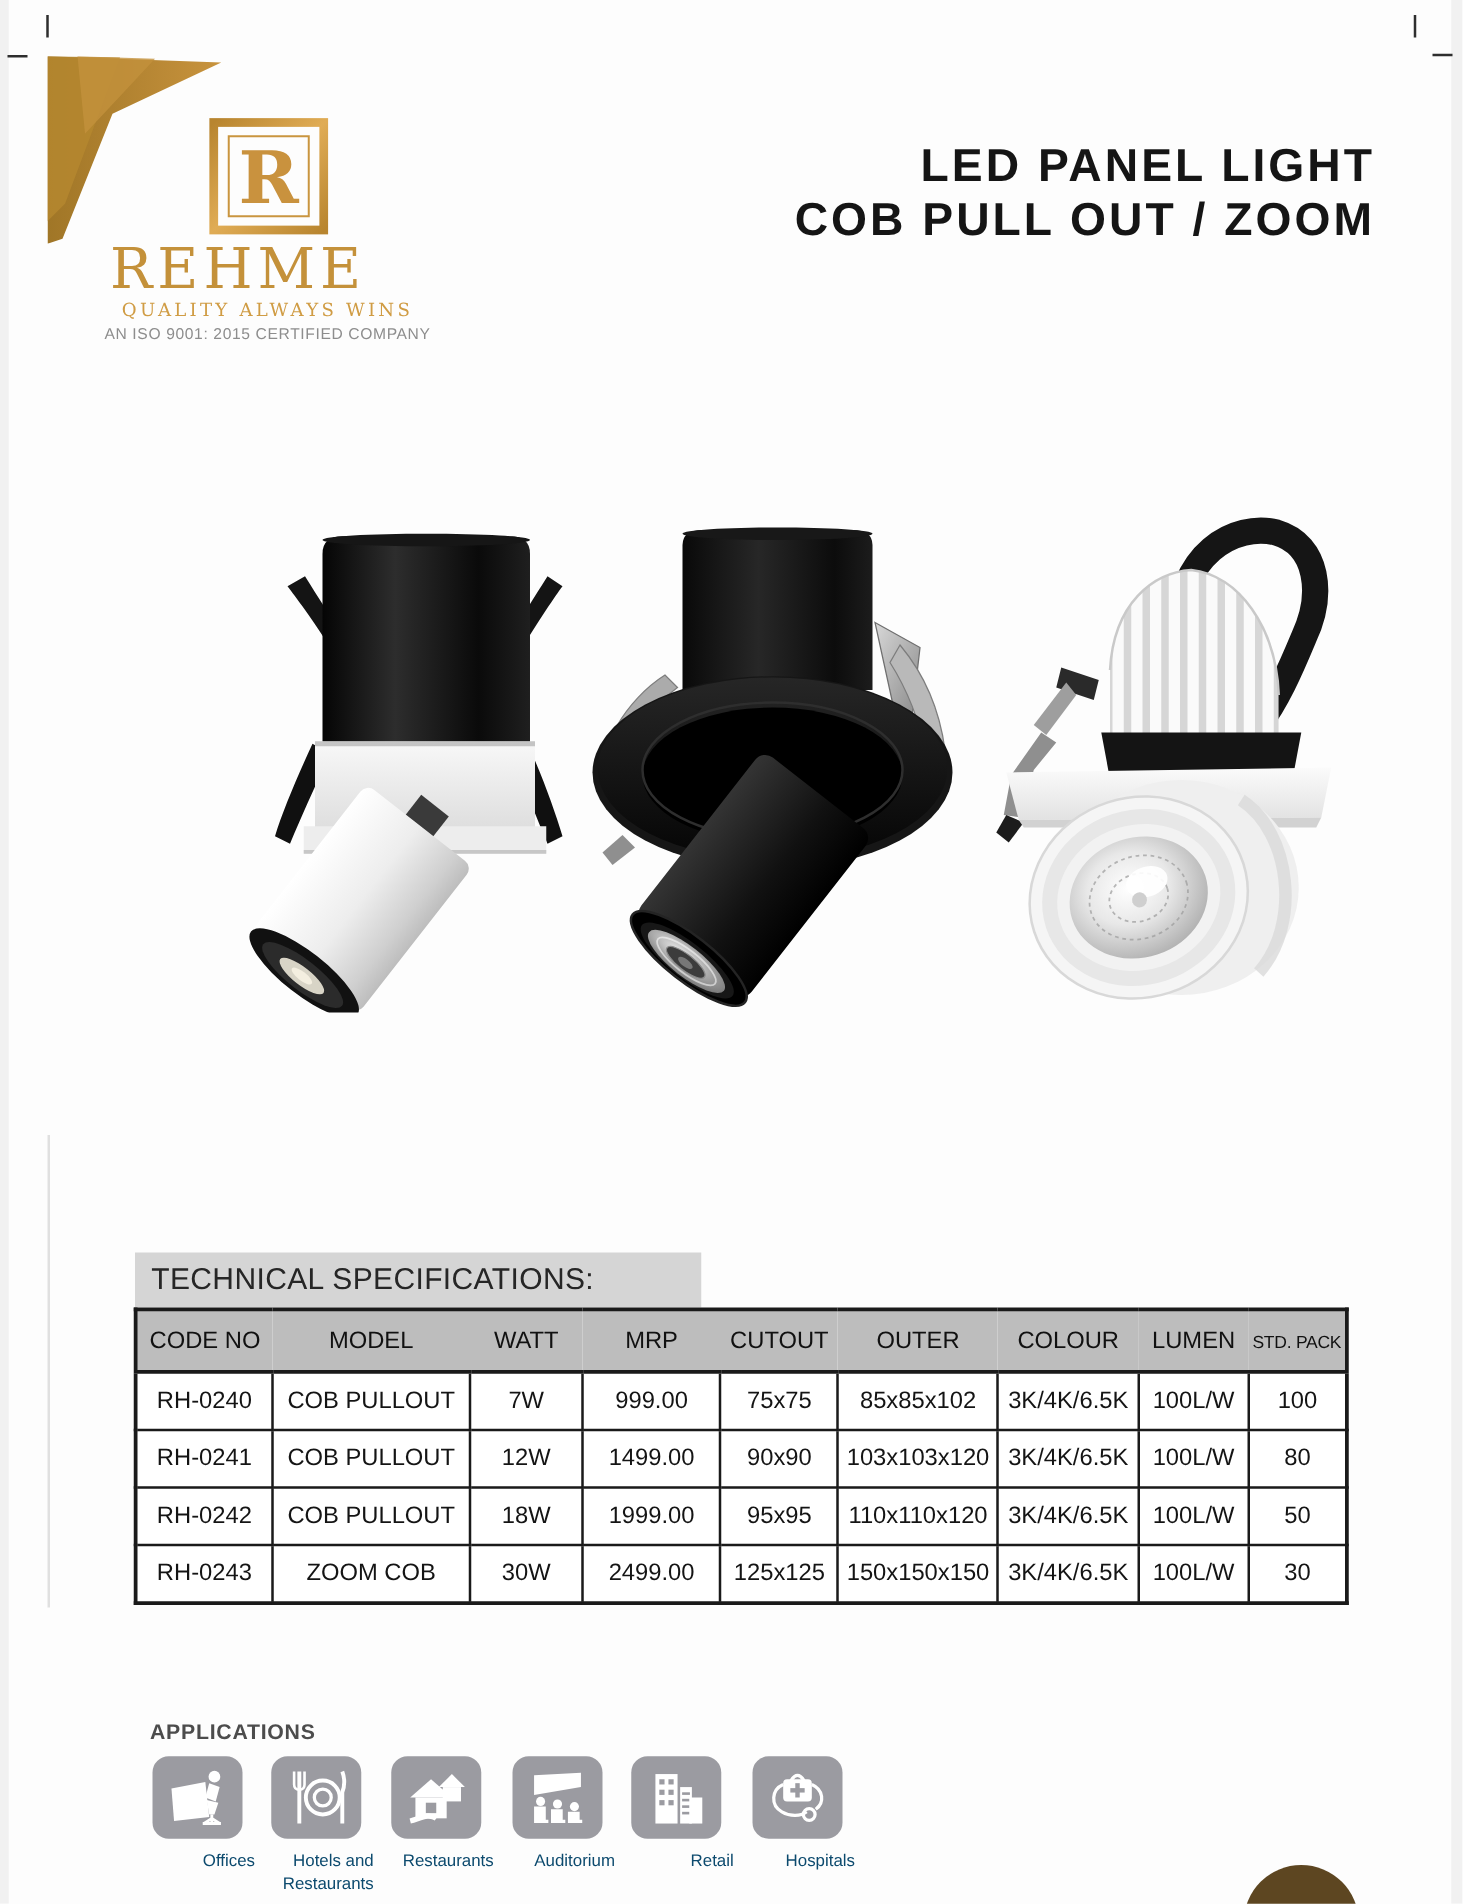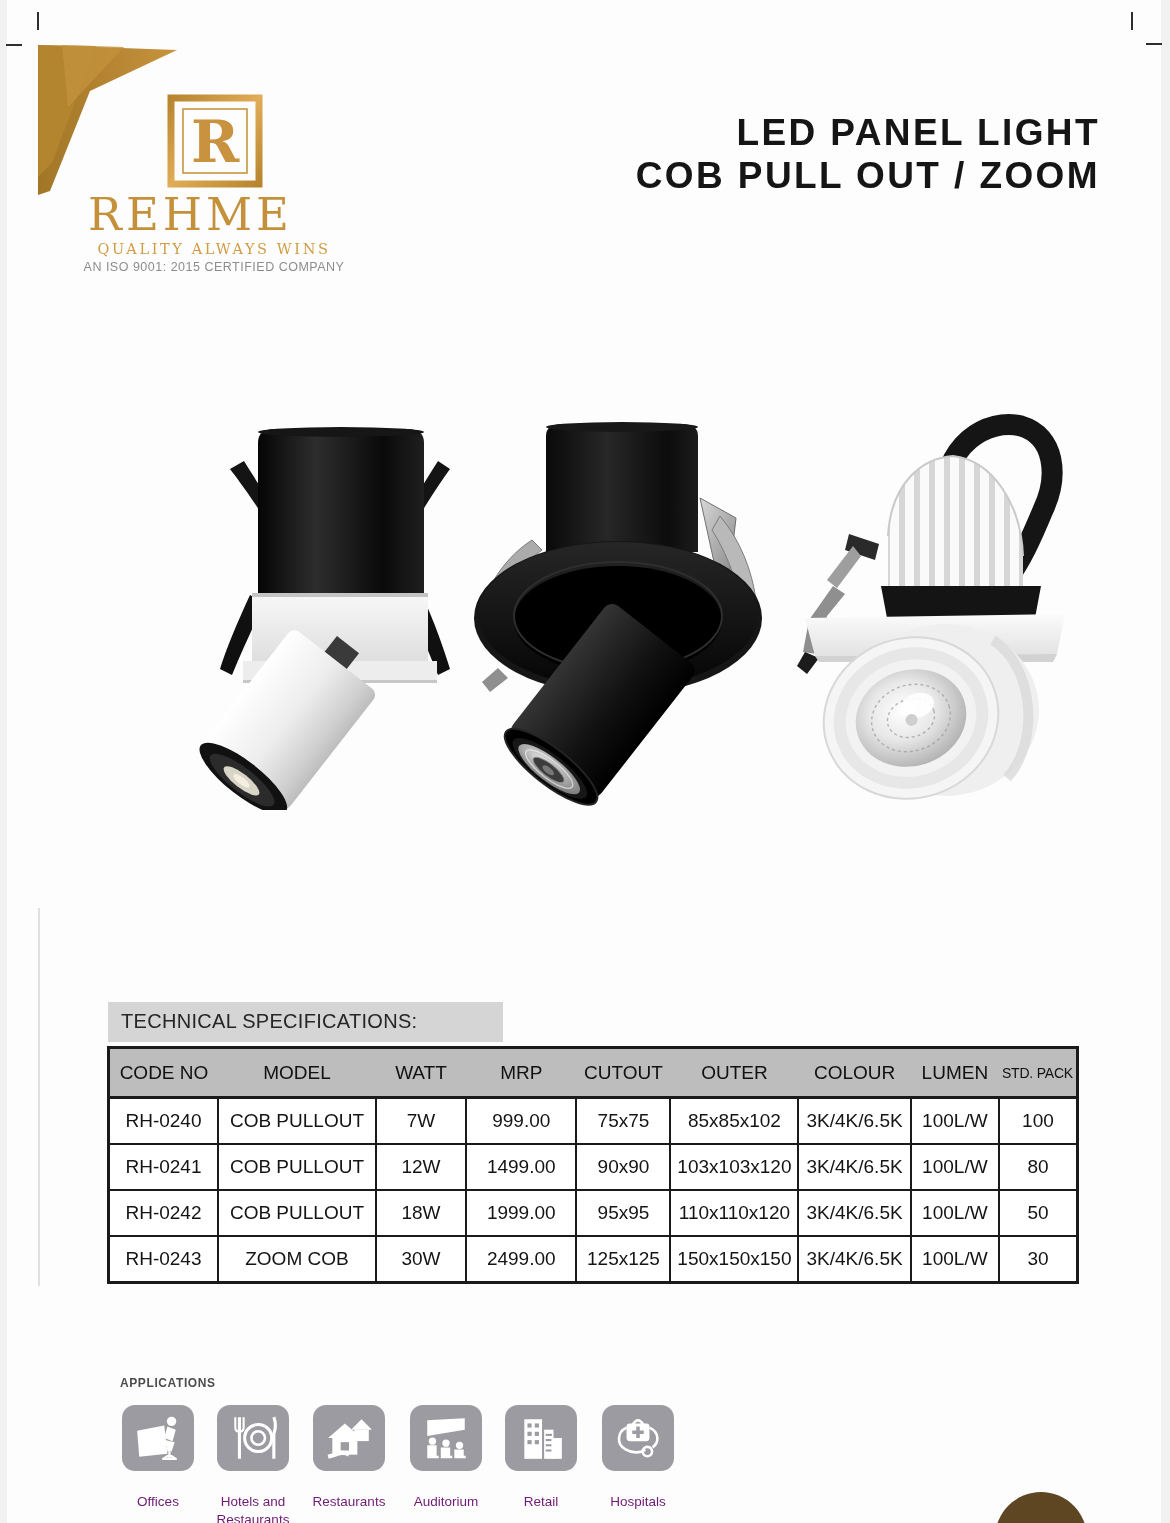--- a/index.html
+++ b/index.html
@@ -47,49 +47,49 @@
 
   
   .product{position:absolute;}
   .product-1{left:172px;top:425px;}
   .product-2{left:468px;top:420px;}
   .product-3{left:793px;top:410px;}
 
   
   .spec-heading{
     position:absolute;left:108px;top:1002px;background:#d5d5d5;
-    color:#262626;font-size:20px;padding:8px 86px 9px 13px;letter-spacing:.3px;
+    color:#262626;font-size:24px;padding:8px 86px 9px 13px;letter-spacing:.3px;
   }
   table.spec{
     position:absolute;left:107px;top:1046px;width:972px;
     border-collapse:collapse;table-layout:fixed;
     border:3px solid #1a1a1a;background:#fff;
   }
   table.spec th{
     background:#bdbdbd;height:47px;font-size:19px;color:#111;
     border-bottom:3px solid #1a1a1a;font-weight:normal;padding:0 2px;
   }
   table.spec th.small-head{font-size:14px;letter-spacing:-.2px;}
   table.spec td{
     border:2px solid #1a1a1a;height:44px;text-align:center;
     font-size:19px;color:#141414;padding:0 2px;white-space:nowrap;overflow:hidden;
   }
 
   
   .apps-heading{
-    position:absolute;left:120px;top:1376px;font-size:12px;font-weight:bold;
+    position:absolute;left:120px;top:1376px;font-size:17px;font-weight:bold;
     color:#4c4c4c;letter-spacing:.6px;
   }
   .app-item{position:absolute;top:1405px;width:73px;}
   .app-tile{
     width:72px;height:66px;border-radius:13px;background:#9b9ba1;
     display:flex;align-items:center;justify-content:center;
   }
   .app-label{
-    margin-top:22px;font-size:13.5px;color:#701a75;text-align:center;
+    margin-top:9px;font-size:13.5px;color:#0c4a6e;text-align:right;
     line-height:1.35;width:92px;margin-left:-10px;
   }
   .corner-dot{
     position:absolute;left:995px;top:1492px;width:92px;height:92px;
     border-radius:50%;background:#5d4621;
   }
 </style>
 </head>
 <body>
 

